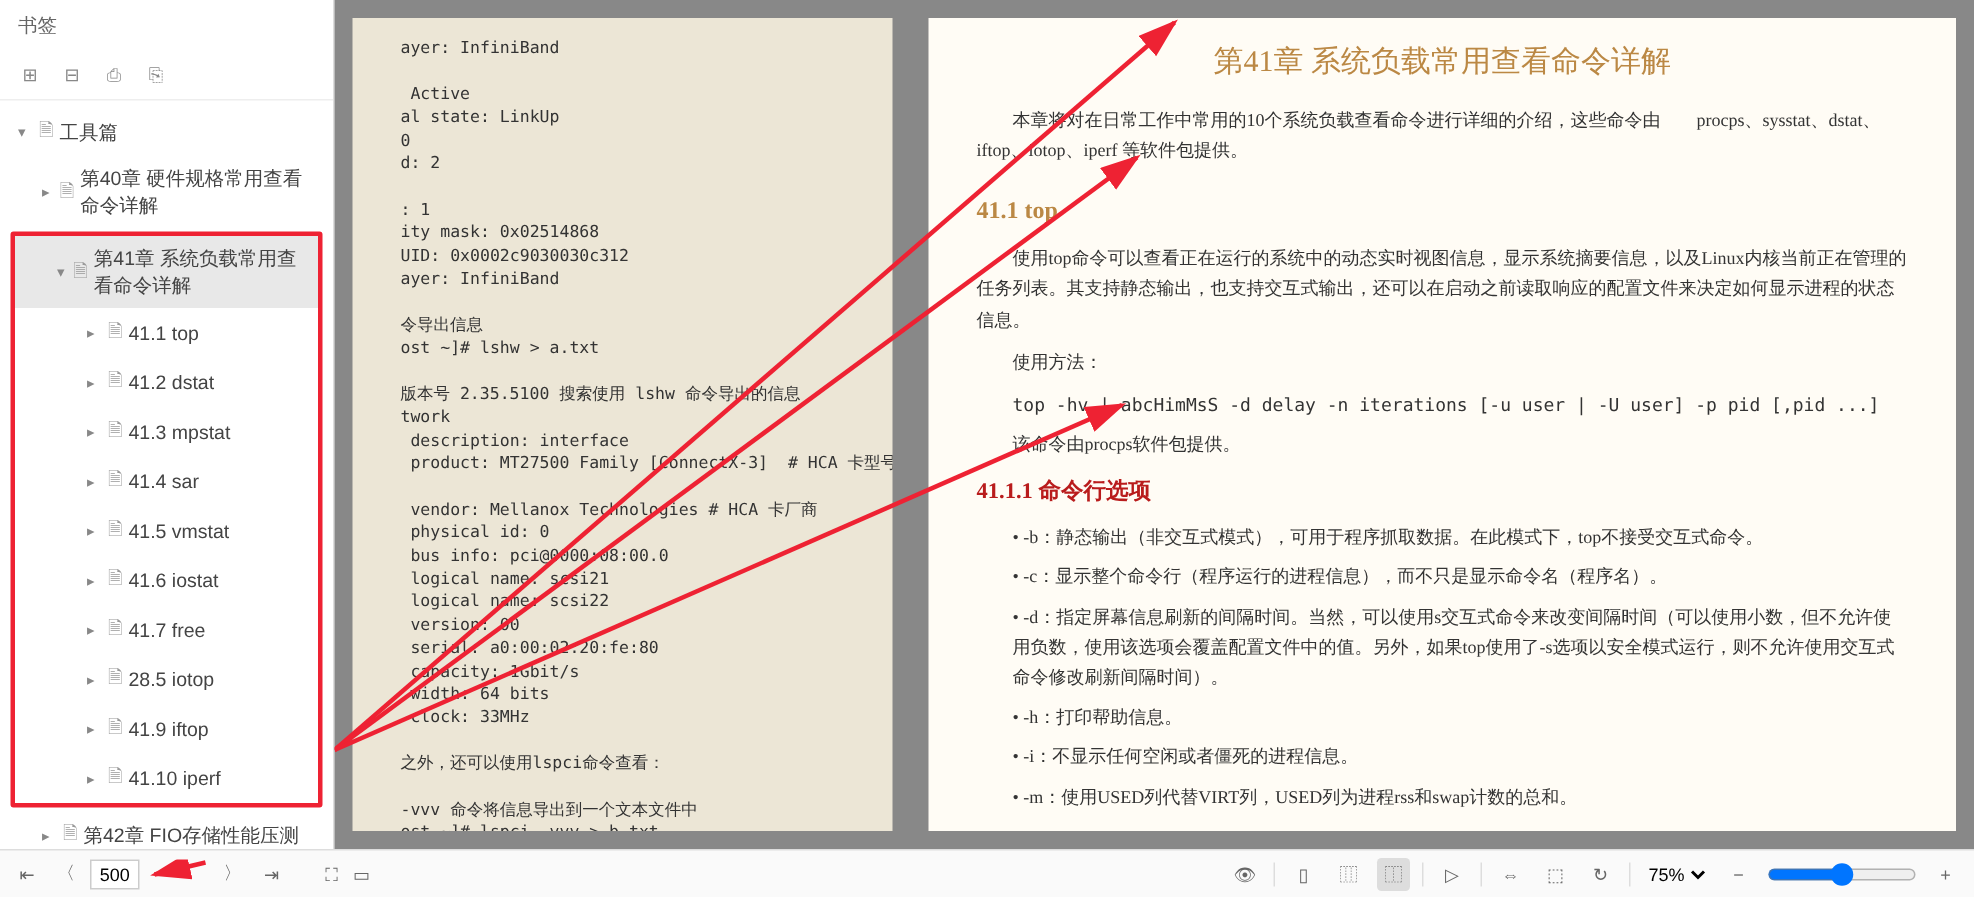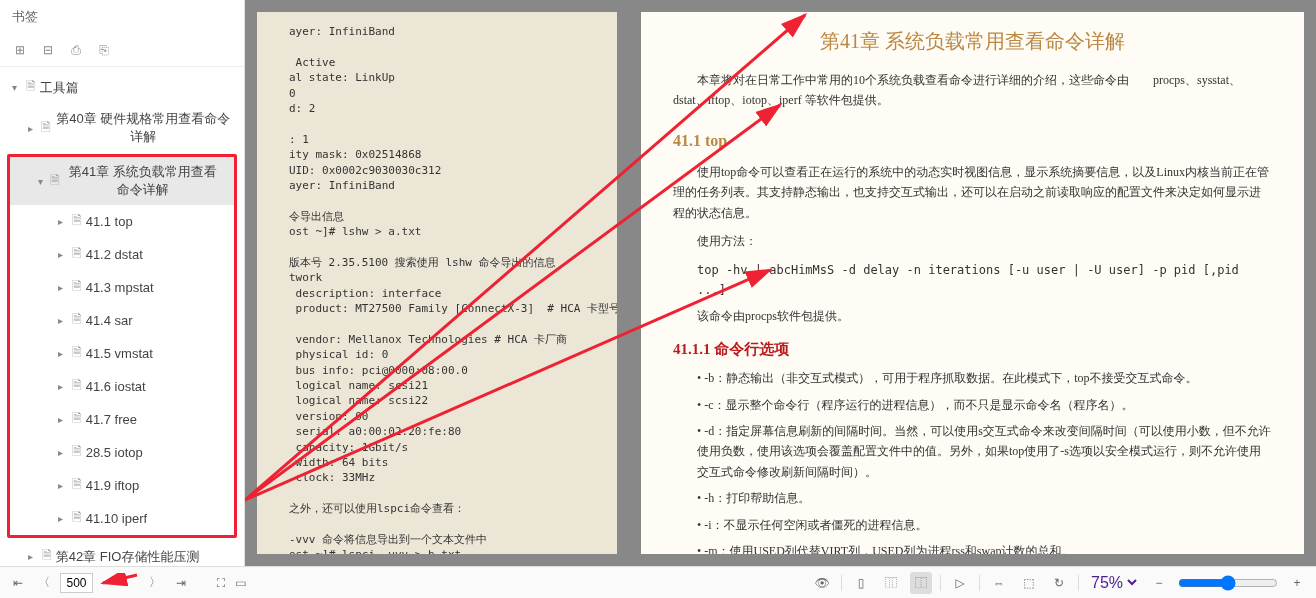--- a/index.html
+++ b/index.html
@@ -1,29 +1,29 @@
 <!DOCTYPE html>
 <html><head>
   <meta charset="utf-8">
   <style>
     * { margin: 0; padding: 0; box-sizing: border-box; }
     body { font-family: "Microsoft YaHei", sans-serif; font-size: 12px; color: #333; background: #fff; width: 1316px; height: 598px; overflow: hidden; display: flex; flex-direction: column; }
     .main { display: flex; flex: 1; overflow: hidden; }
     
-    .sidebar { width: 245px; border-right: 1px solid #ddd; display: flex; flex-direction: column; background: #fff; }
+    .sidebar { width: 223px; border-right: 1px solid #ddd; display: flex; flex-direction: column; background: #fff; }
     .sidebar-header { padding: 8px 12px; font-size: 13px; color: #666; }
     .sidebar-tools { display: flex; gap: 12px; padding: 8px 12px; border-bottom: 1px solid #eee; }
     .tool-icon { width: 16px; height: 16px; display: flex; align-items: center; justify-content: center; color: #888; cursor: pointer; }
     
     .outline { flex: 1; overflow-y: auto; padding: 4px 0; }
     .outline-item { padding: 6px 12px; cursor: pointer; display: flex; align-items: center; gap: 4px; color: #444; }
     .outline-item.selected { background: #e8e8e8; }
     .outline-arrow { width: 10px; font-size: 10px; color: #888; }
     .outline-doc-icon { color: #999; font-size: 12px; }
-    .outline-label { font-size: 13px; text-align: center; }
+    .outline-label { font-size: 13px; }
     .outline-level1 { padding-left: 12px; }
     .outline-level2 { padding-left: 28px; }
     .outline-level3 { padding-left: 48px; }
     
     .highlight-box { border: 3px solid #e23; margin: 2px 7px; border-radius: 2px; }
     
     .content { flex: 1; display: flex; background: #888; overflow: hidden; position: relative; }
     
     .page { background: #ece6d6; margin: 12px; padding: 12px 32px; font-family: monospace; font-size: 11px; color: #333; overflow: hidden; position: relative; }
     .page-left { width: 360px; }
@@ -39,21 +39,21 @@
     
     .code-line { white-space: pre; line-height: 1.4; }
     
     .arrow-svg { position: absolute; pointer-events: none; z-index: 10; }
     
     .footer { height: 32px; border-top: 1px solid #ddd; display: flex; align-items: center; padding: 0 8px; background: #fafafa; }
     .footer-left { display: flex; align-items: center; gap: 6px; }
     .footer-right { margin-left: auto; display: flex; align-items: center; gap: 8px; }
     .nav-btn { width: 20px; height: 20px; display: flex; align-items: center; justify-content: center; cursor: pointer; color: #666; }
     .page-input { width: 33px; text-align: center; border: 1px solid #ccc; padding: 2px 4px; font-size: 12px; }
-    .zoom-select { border: none; background: none; font-size: 16px; color: #4c1d95; cursor: pointer; }
+    .zoom-select { border: none; background: none; font-size: 12px; color: #000000; cursor: pointer; }
     .footer-sep { width: 1px; height: 16px; background: #ddd; }
     .view-btn { width: 22px; height: 22px; display: flex; align-items: center; justify-content: center; cursor: pointer; color: #666; border-radius: 3px; }
     .view-btn.active { background: #ddd; }
     
     .arrow-line { stroke: #e23; stroke-width: 3; fill: none; }
     .arrow-head { fill: #e23; }
   </style>
 </head>
 <body>
 

